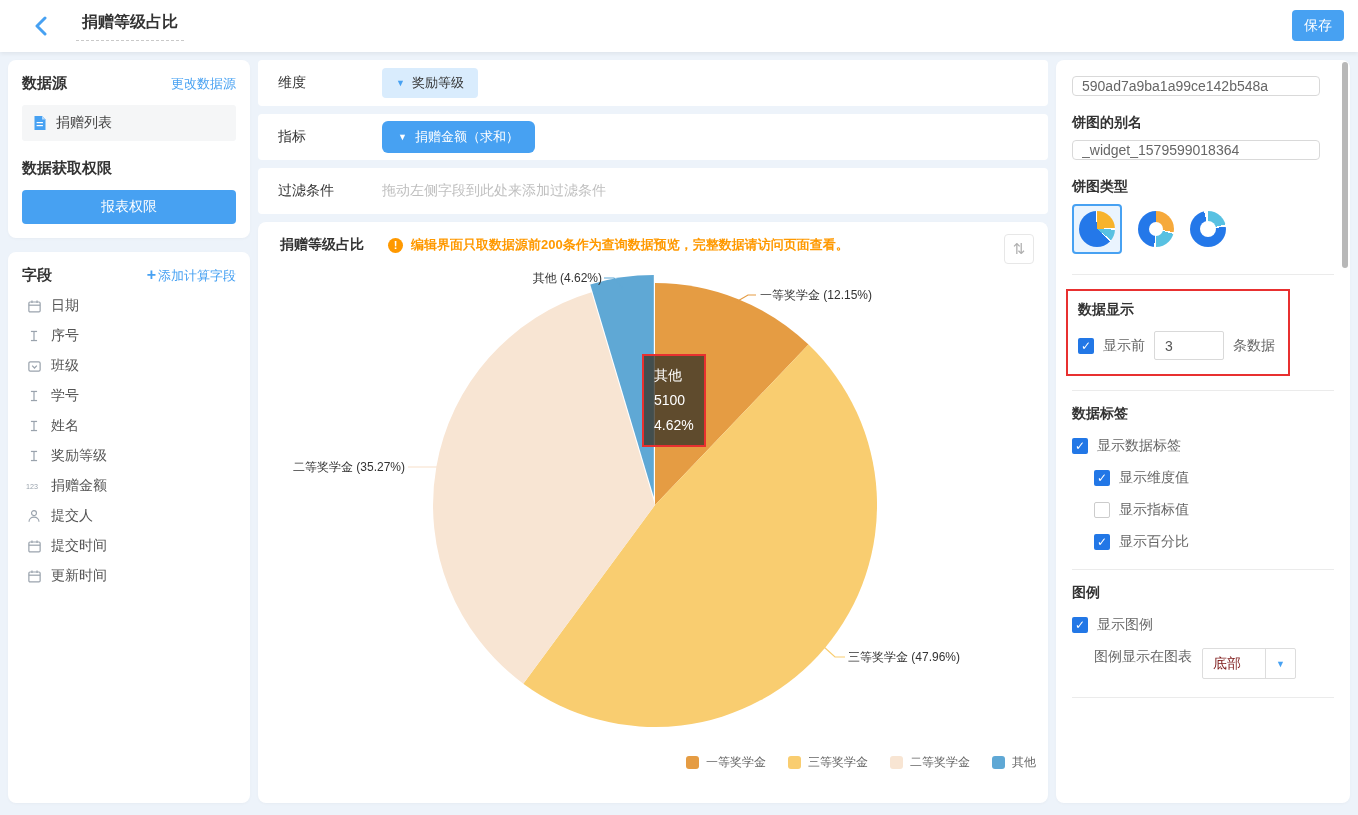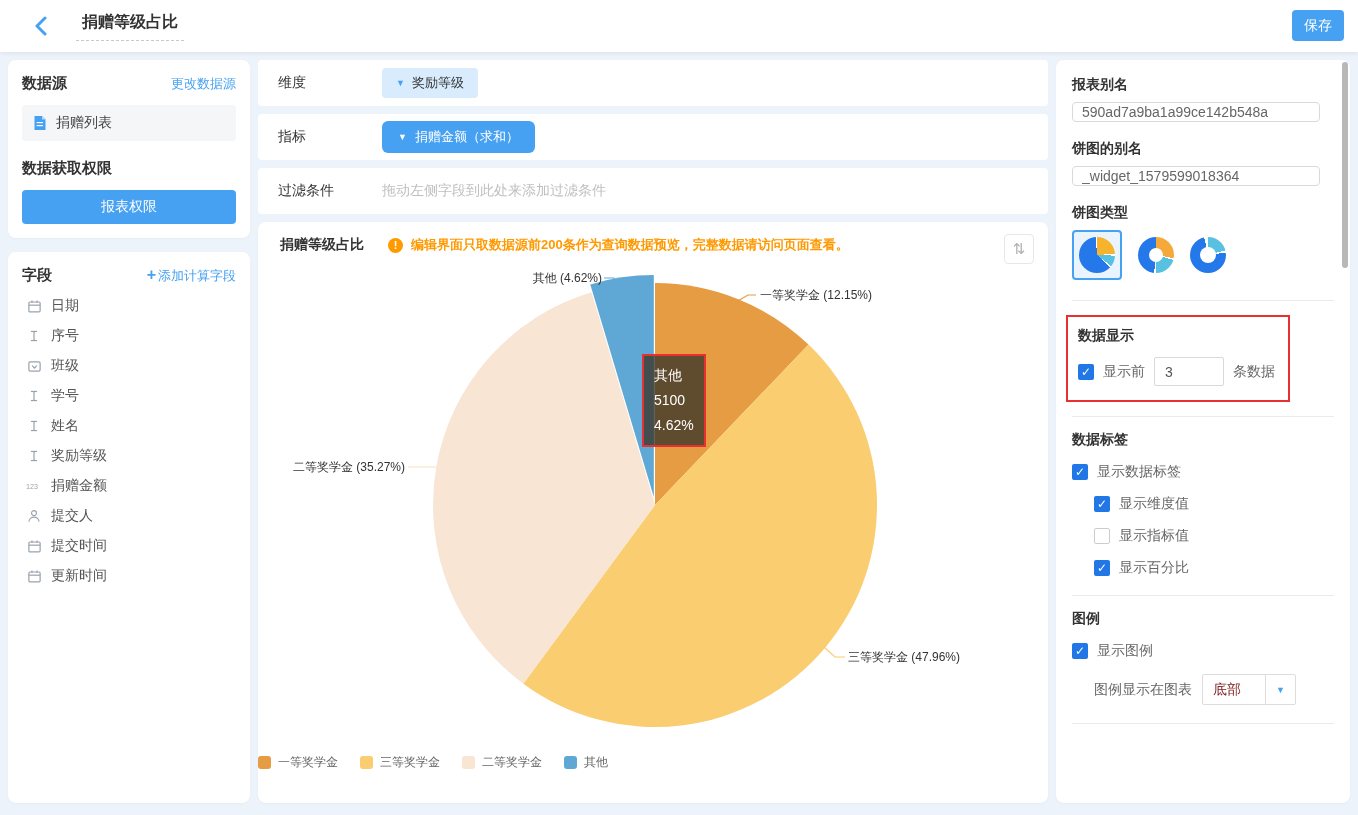--- a/index.html
+++ b/index.html
@@ -42,21 +42,21 @@
   .placeholder { color:#bfbfbf; font-size:14px; }
 
   .chart-card { flex:1; position:relative; overflow:hidden; }
   .chart-head { height:46px; display:flex; align-items:center; padding:0 22px; gap:8px; }
   .chart-title { font-size:14px; font-weight:bold; color:#333; }
   .warn-ic { width:15px; height:15px; border-radius:50%; background:#f90; color:#fff; font-size:11px; font-weight:bold; display:flex; align-items:center; justify-content:center; margin-left:16px; flex:0 0 15px; }
   .warn-txt { font-size:13px; font-weight:600; color:#f90; }
   .sort-btn { position:absolute; right:14px; top:12px; width:30px; height:30px; background:#fff; border:1px solid #e7e7e7; border-radius:4px; color:#b0b0b0; font-size:15px; display:flex; align-items:center; justify-content:center; cursor:pointer; }
   .pie-wrap { position:absolute; left:0; top:40px; }
   .chart-tooltip { position:absolute; left:384px; top:132px; min-width:60px; padding:7px 10px; background:rgba(58,52,40,.78); border:2px solid #e83030; color:#fff; font-size:14px; line-height:25px; z-index:4; }
-  .legend { position:absolute; left:0; right:4px; bottom:32px; display:flex; justify-content:flex-start; gap:22px; }
+  .legend { position:absolute; left:0; right:12px; bottom:32px; display:flex; justify-content:flex-end; gap:22px; }
   .legend-item { display:flex; align-items:center; gap:7px; font-size:12px; color:#666; cursor:pointer; }
   .legend-item .sw { width:13px; height:13px; border-radius:3px; }
 
   
   .right { width:294px; padding:16px; position:relative; overflow:hidden; }
   .r-label { font-size:14px; font-weight:bold; color:#333; margin-bottom:8px; }
   .r-input { width:248px; height:20px; border:1px solid #d9d9d9; border-radius:4px; padding:0 9px; font-size:14px; color:#666; margin-bottom:18px; font-family:inherit; }
   .pie-types { display:flex; align-items:center; gap:16px; margin:4px 0 20px; }
   .pt-box { width:50px; height:50px; border:2px solid #47a1f2; background:#eaf4fe; border-radius:4px; display:flex; align-items:center; justify-content:center; cursor:pointer; }
   .pt { width:36px; height:36px; border-radius:50%; position:relative; cursor:pointer; }
@@ -67,21 +67,21 @@
   .pt-donut::after { width:14px; height:14px; margin:-7px 0 0 -7px; }
   .divider { border:none; border-top:1px solid #ebebeb; margin:0 0 14px; }
   .red-box { border:2px solid #e83030; margin:10px 0 14px -6px; width:224px; padding:10px 10px 14px; }
   .cb-row { display:flex; align-items:center; gap:9px; margin-bottom:14px; }
   .cb { width:16px; height:16px; border-radius:2px; background:#2277e6; color:#fff; font-size:12px; display:flex; align-items:center; justify-content:center; cursor:pointer; flex:0 0 16px; }
   .cb.off { background:#fff; border:1px solid #ccc; }
   .cb.on::after { content:"✓"; }
   .cb-label { font-size:14px; color:#666; }
   .indent { margin-left:22px; }
   .num-input { width:70px; height:29px; border:1px solid #d9d9d9; border-radius:2px; padding:0 10px; font-size:14px; color:#555; font-family:inherit; }
-  .dd-row { display:flex; align-items:center; gap:10px; margin:4px 0 18px 22px; }
+  .dd-row { display:flex; align-items:flex-start; gap:10px; margin:4px 0 18px 22px; }
   .dd-label { font-size:14px; color:#666; }
   .select { display:flex; align-items:stretch; border:1px solid #ddd; border-radius:2px; height:31px; cursor:pointer; background:#fff; }
   .select .val { width:62px; display:flex; align-items:center; padding-left:10px; font-size:14px; color:#7f1d1d; }
   .select .arr { width:30px; border-left:1px solid #ddd; display:flex; align-items:center; justify-content:center; color:#47a1f2; font-size:9px; }
   .scroll-thumb { position:absolute; right:2px; top:2px; width:6px; height:206px; background:#b8b8b8; border-radius:3px; }
 </style>
 </head>
 <body>
 
 <header class="topbar">
@@ -287,21 +287,20 @@
           </span>
           <span class="legend-item">
             <span class="sw" style="background:#5fa8d5"></span>
             <span>其他</span>
           </span>
         </div>
     </div>
   </main>
 
   <aside class="right card">
-    <div class="r-label">报表别名</div>
     <input class="r-input" value="590ad7a9ba1a99ce142b548a" style="">
 
     <div class="r-label">饼图的别名</div>
     <input class="r-input" value="_widget_1579599018364" style="">
 
     <div class="r-label">饼图类型</div>
     <div class="pie-types">
       <span class="pt-box">
           <span class="pt pt-pie"></span>
         </span>

